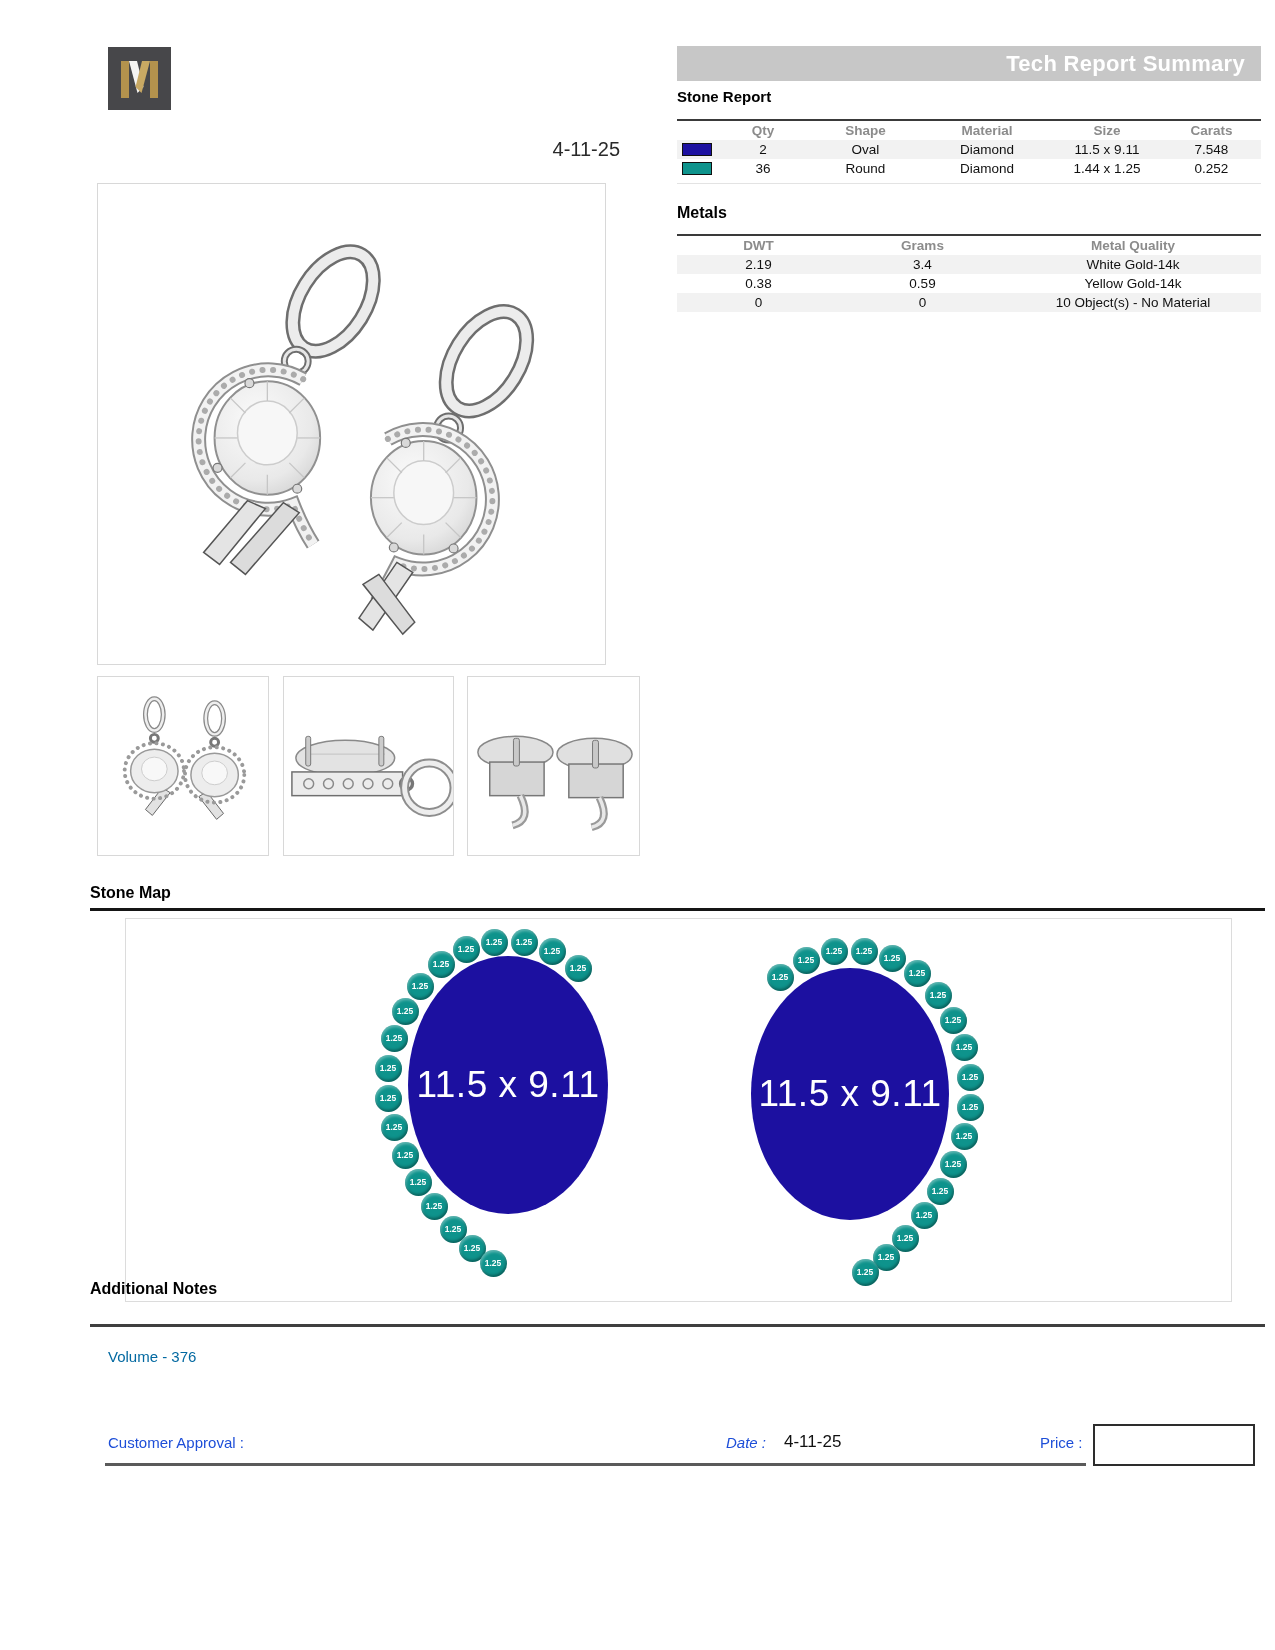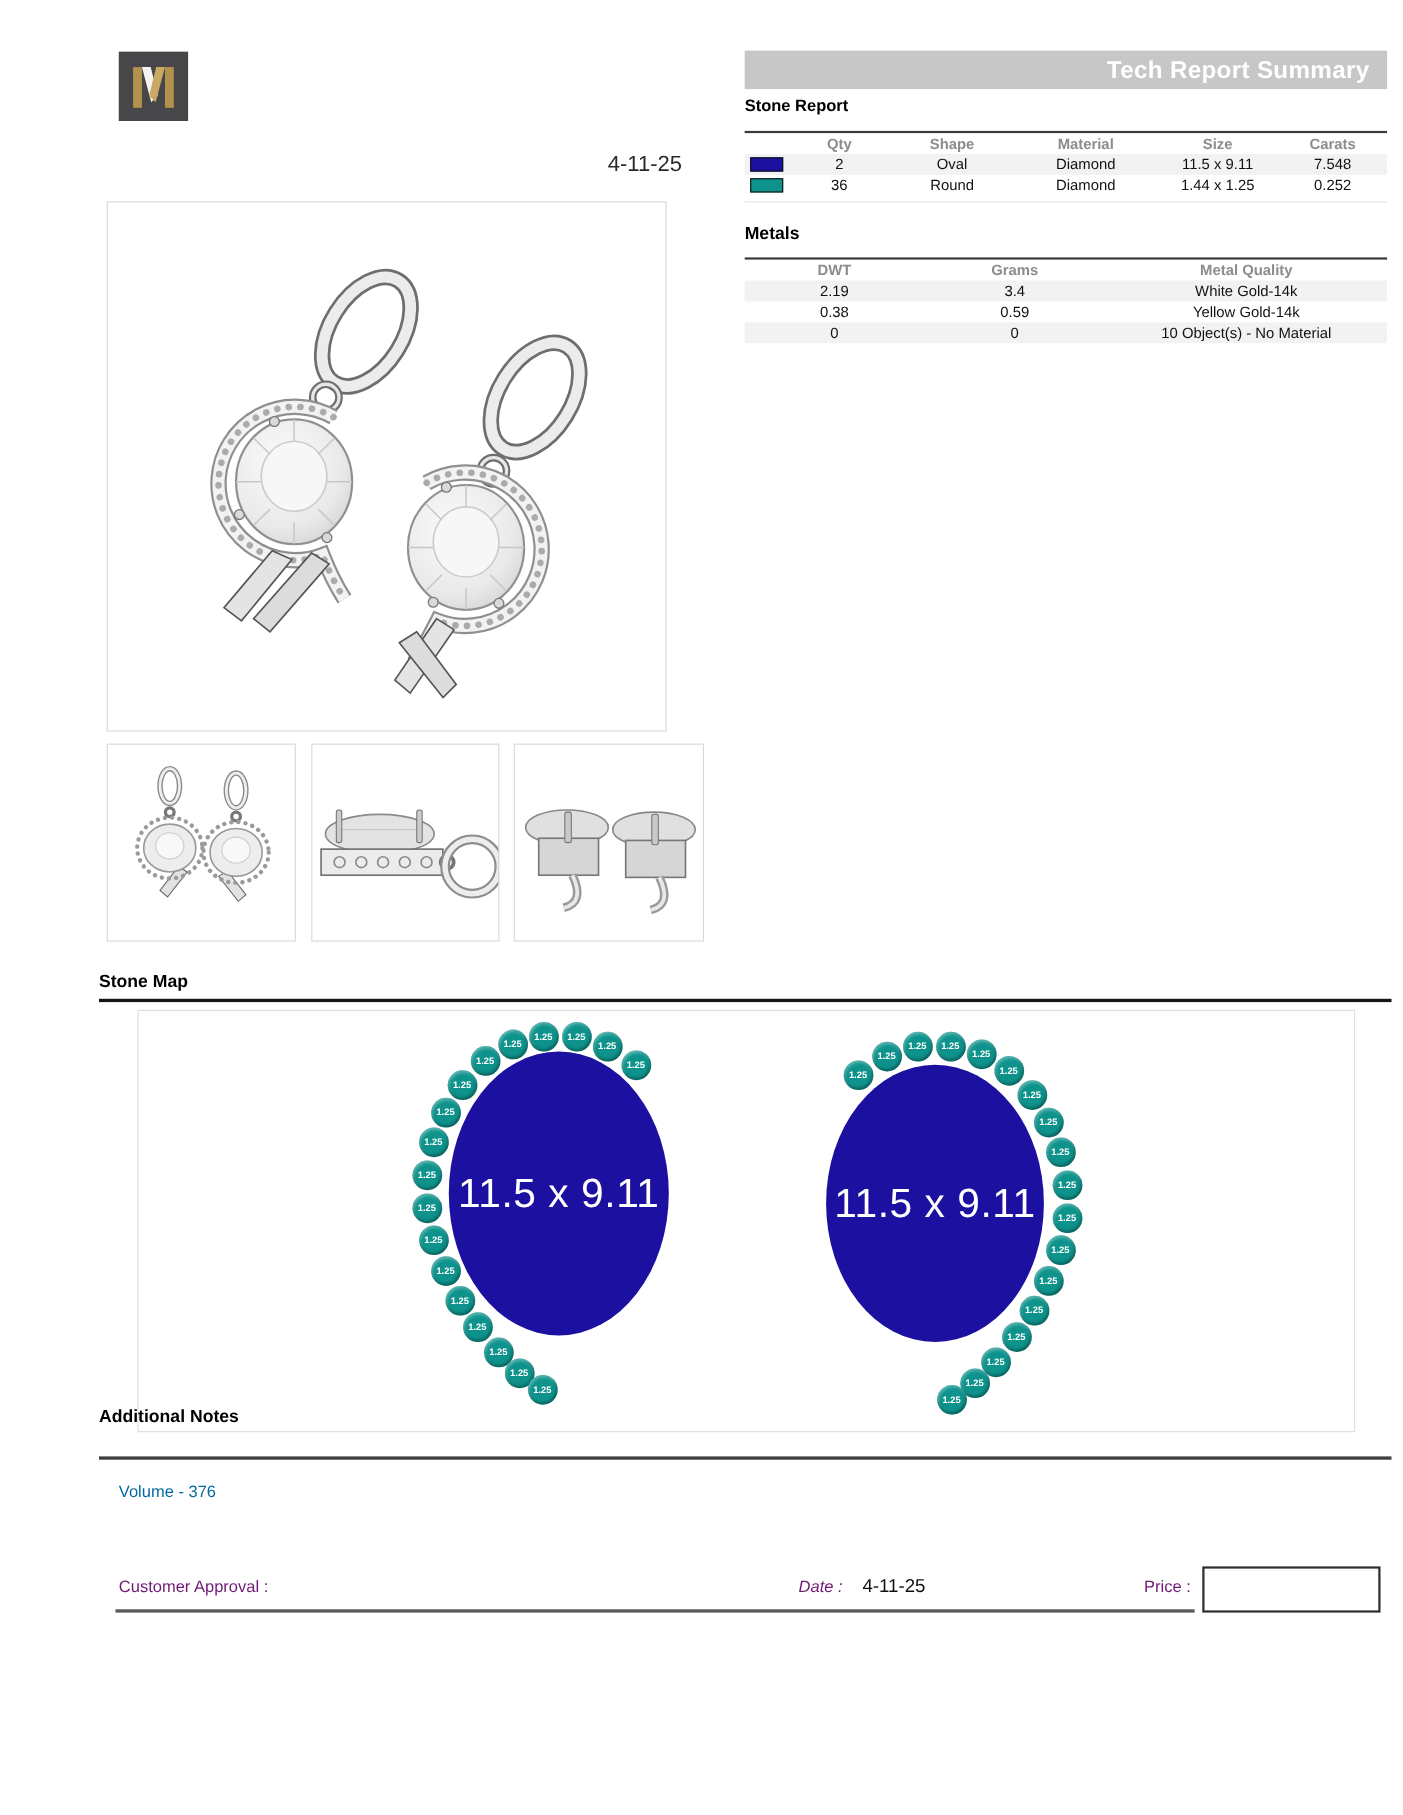--- a/index.html
+++ b/index.html
@@ -51,21 +51,21 @@
   
   .map-box{left:85px;top:918px;width:1105px;height:382px;border:1px solid #dcdcdc;background:#fff;}
   .cluster-oval{position:absolute;border-radius:50%;display:flex;align-items:center;justify-content:center;}
   .cluster-label{color:#fff;font-size:37px;white-space:nowrap;letter-spacing:.5px;}
   .accent-stone{position:absolute;width:27px;height:27px;border-radius:50%;color:#fff;
     font-size:8.5px;font-weight:bold;display:flex;align-items:center;justify-content:center;
     box-shadow:inset -1px -2px 3px rgba(0,0,0,.35), inset 1px 2px 3px rgba(255,255,255,.35);}
 
   
   .volume{left:68px;top:1348px;font-size:15px;color:#0369a1;}
-  .gray-label{color:#701a75;font-size:15px;}
+  .gray-label{color:#1d4ed8;font-size:15px;}
   .approval{left:68px;top:1434px;}
   .date-label{left:686px;top:1434px;font-style:italic;}
   .date-value{left:744px;top:1432px;font-size:17px;color:#101010;}
   .price-label{left:1000px;top:1434px;}
   .price-box{left:1053px;top:1424px;width:162px;height:42px;border:2px solid #2d2d2d;background:#fff;box-sizing:border-box;}
 </style>
 </head>
 <body>
 
 <div class="page">

